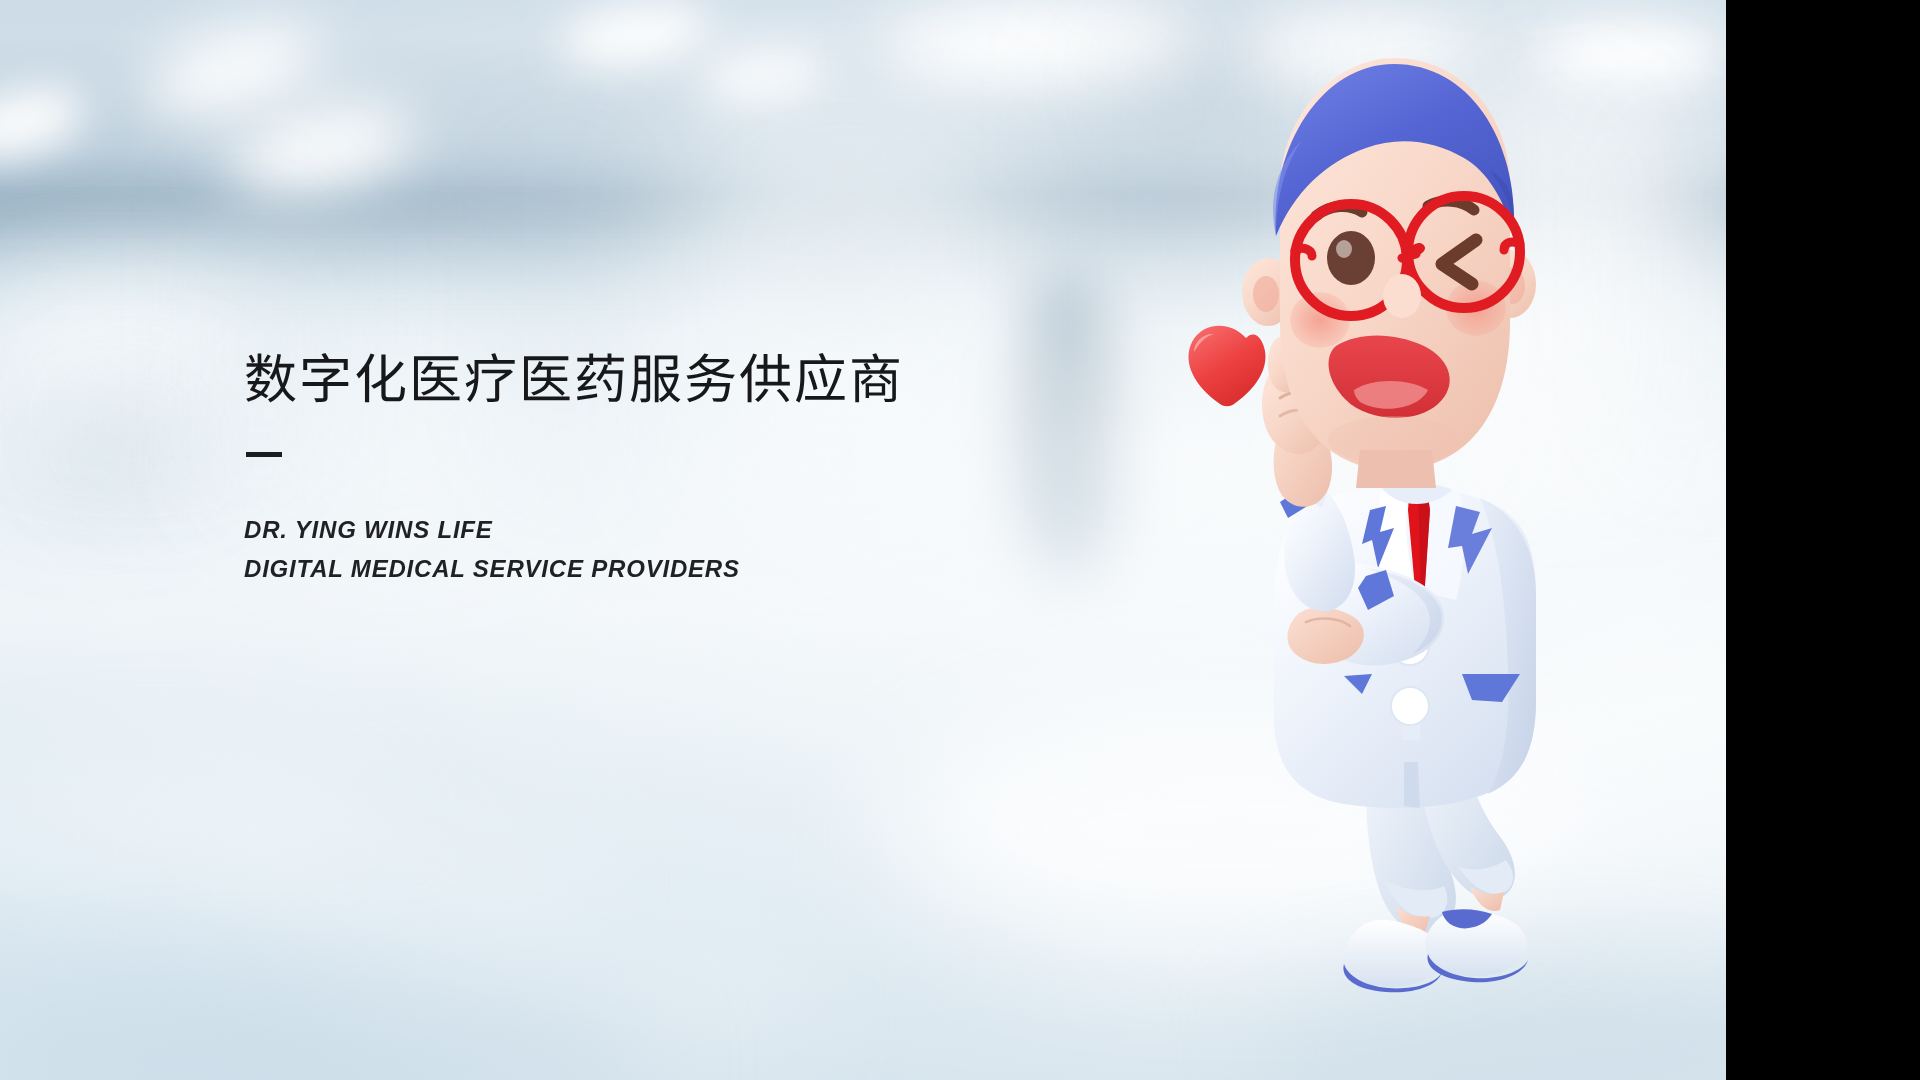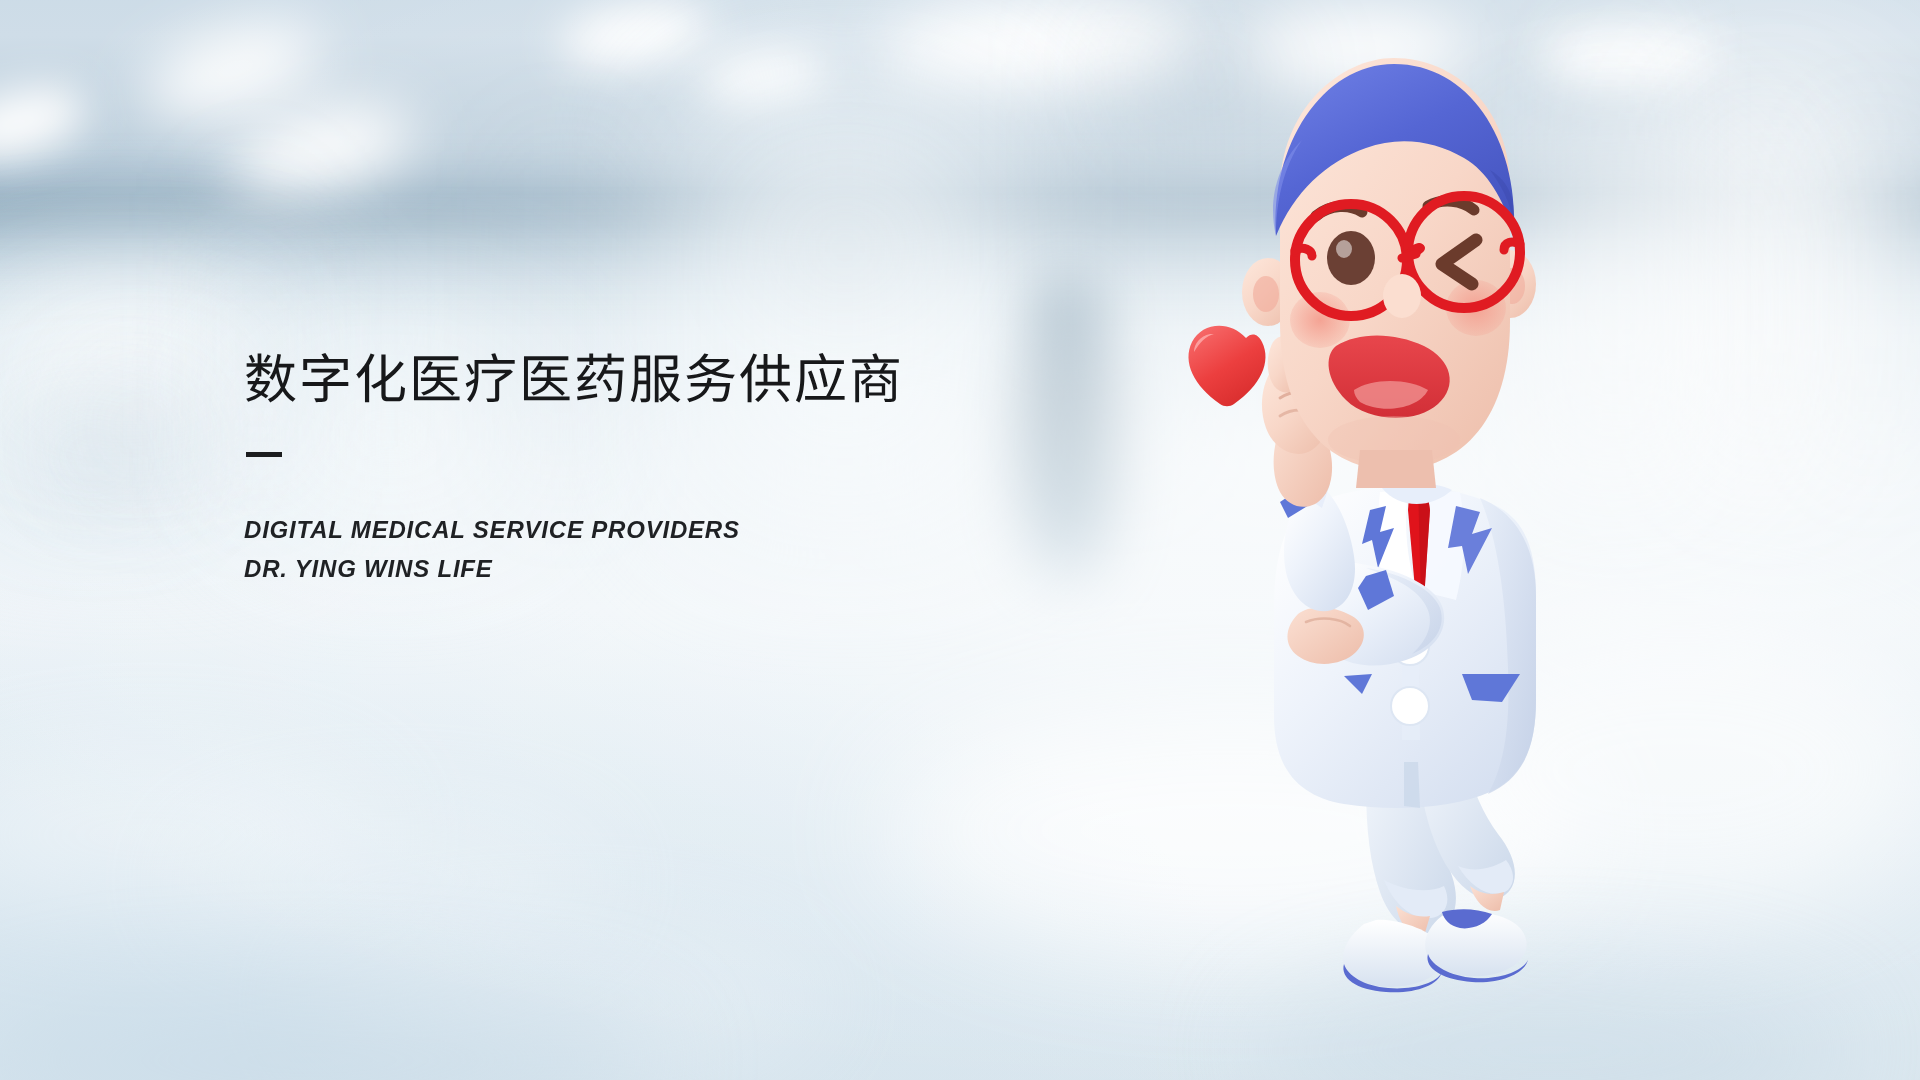--- a/index.html
+++ b/index.html
@@ -8,25 +8,26 @@
     padding: 0;
     background: #000;
   }
   body {
     font-family: "Liberation Sans", "DejaVu Sans", sans-serif;
   }
 
   
   #stage {
     position: relative;
-    width: 1920px;
+    width: 1708px;
     height: 1080px;
     overflow: hidden;
     background: #dfeaf1;
     user-select: none;
+    padding-left: 18px;
   }
 
   
   .bg-layer {
     position: absolute;
     inset: 0;
     overflow: hidden;
   }
   
   .bg-base {
@@ -210,22 +211,22 @@
     <div class="bg-vignette"></div>
   </div>
 
   <div class="copy">
     <h2 class="headline-cn">数字化医疗医药服务供应商</h2>
 
 
     <div class="rule"></div>
 
     <ul class="sub-en">
+      <li>DR. YING WINS LIFE</li>
       <li>DIGITAL MEDICAL SERVICE PROVIDERS</li>
-      <li>DR. YING WINS LIFE</li>
     </ul>
   </div>
 
   <div class="character">
     <svg viewBox="0 0 460 1020" xmlns="http://www.w3.org/2000/svg">
       <defs>
         <linearGradient id="gHair" x1="0.15" y1="0" x2="0.85" y2="1">
           <stop offset="0" stop-color="#6d7ee4"></stop>
           <stop offset="0.45" stop-color="#5566d4"></stop>
           <stop offset="1" stop-color="#4453be"></stop>

